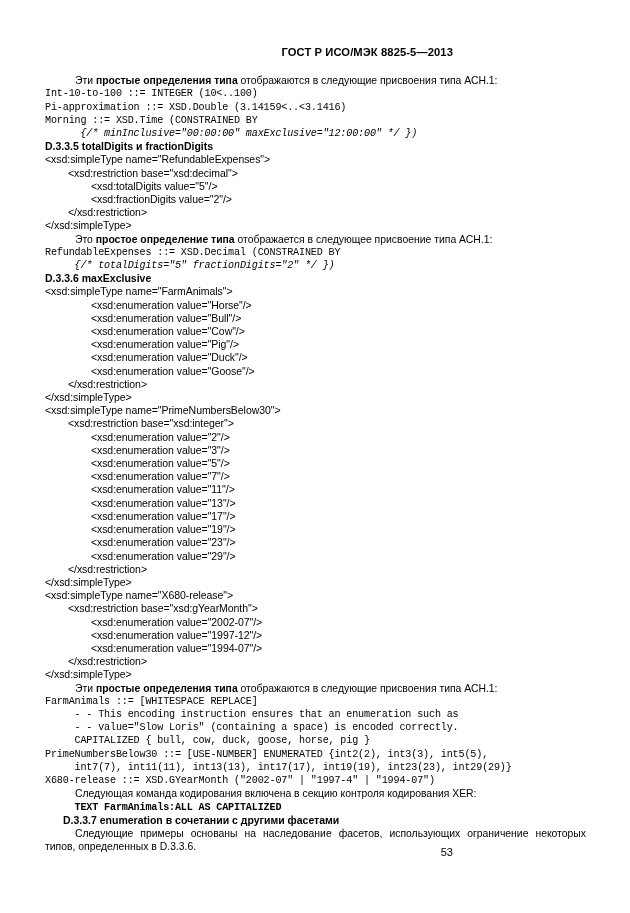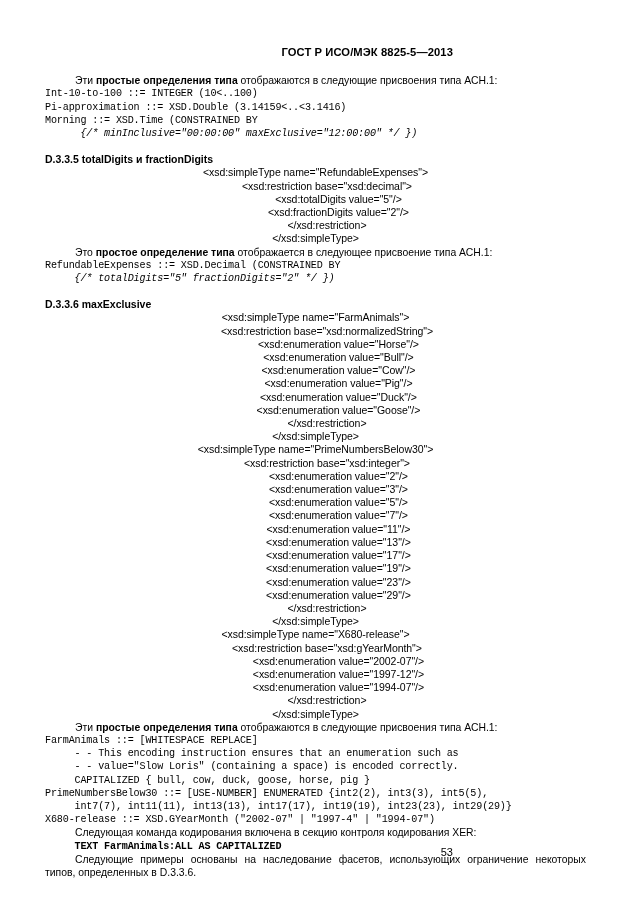--- a/index.html
+++ b/index.html
@@ -53,41 +53,39 @@
   }
   .para b { font-weight: bold; }
 
   
   .xsd {
     font-family: "Liberation Sans", sans-serif;
     font-size: 10.5px;
     line-height: 13.2px;
     white-space: pre;
     letter-spacing: -0.05px;
-    text-align: center;
   }
   
   .asn {
     font-family: "Liberation Mono", "DejaVu Sans Mono", monospace;
     font-size: 10.1px;
     line-height: 13.2px;
     white-space: pre;
     letter-spacing: -0.15px;
   }
   .asn.i { font-style: italic; }
   .asn.b { font-weight: bold; }
 
   
   .heading {
     font-family: "Liberation Sans", sans-serif;
     font-size: 10.5px;
     font-weight: bold;
     line-height: 13.2px;
     white-space: pre;
-    margin-top: 13px;
   }
   .pageno {
     position: absolute;
     right: 45px;
     bottom: 55px;
     font-family: Liberation Sans, sans-serif;
     font-size: 11px;
   }
 </style>
 </head>
@@ -108,21 +106,20 @@
       <div class="xsd">        &lt;xsd:restriction base="xsd:decimal"&gt;</div>
       <div class="xsd">                &lt;xsd:totalDigits value="5"/&gt;</div>
       <div class="xsd">                &lt;xsd:fractionDigits value="2"/&gt;</div>
       <div class="xsd">        &lt;/xsd:restriction&gt;</div>
       <div class="xsd">&lt;/xsd:simpleType&gt;</div>
       <p class="para indent"><span>Это </span><b>простое определение типа</b><span> отображается в следующее присвоение типа АСН.1:</span></p>
       <div class="asn">RefundableExpenses ::= XSD.Decimal (CONSTRAINED BY</div>
       <div class="asn i">     {/* totalDigits="5" fractionDigits="2" */ })</div>
       <div class="heading">D.3.3.6 maxExclusive</div>
       <div class="xsd">&lt;xsd:simpleType name="FarmAnimals"&gt;</div>
-      <div class="xsd">        &lt;xsd:restriction base="xsd:normalizedString"&gt;</div>
       <div class="xsd">                &lt;xsd:enumeration value="Horse"/&gt;</div>
       <div class="xsd">                &lt;xsd:enumeration value="Bull"/&gt;</div>
       <div class="xsd">                &lt;xsd:enumeration value="Cow"/&gt;</div>
       <div class="xsd">                &lt;xsd:enumeration value="Pig"/&gt;</div>
       <div class="xsd">                &lt;xsd:enumeration value="Duck"/&gt;</div>
       <div class="xsd">                &lt;xsd:enumeration value="Goose"/&gt;</div>
       <div class="xsd">        &lt;/xsd:restriction&gt;</div>
       <div class="xsd">&lt;/xsd:simpleType&gt;</div>
       <div class="xsd">&lt;xsd:simpleType name="PrimeNumbersBelow30"&gt;</div>
       <div class="xsd">        &lt;xsd:restriction base="xsd:integer"&gt;</div>
@@ -148,18 +145,19 @@
       <p class="para indent"><span>Эти </span><b>простые определения типа</b><span> отображаются в следующие присвоения типа АСН.1:</span></p>
       <div class="asn">FarmAnimals ::= [WHITESPACE REPLACE]</div>
       <div class="asn">     - - This encoding instruction ensures that an enumeration such as</div>
       <div class="asn">     - - value="Slow Loris" (containing a space) is encoded correctly.</div>
       <div class="asn">     CAPITALIZED { bull, cow, duck, goose, horse, pig }</div>
       <div class="asn">PrimeNumbersBelow30 ::= [USE-NUMBER] ENUMERATED {int2(2), int3(3), int5(5),</div>
       <div class="asn">     int7(7), int11(11), int13(13), int17(17), int19(19), int23(23), int29(29)}</div>
       <div class="asn">X680-release ::= XSD.GYearMonth ("2002-07" | "1997-4" | "1994-07")</div>
       <p class="para indent"><span>Следующая команда кодирования включена в секцию контроля кодирования XER:</span></p>
       <div class="asn b">     TEXT FarmAnimals:ALL AS CAPITALIZED</div>
+      <div class="heading" style="padding-left: 18px;">D.3.3.7 enumeration в сочетании с другими фасетами</div>
       <p class="para indent"><span>Следующие примеры основаны на наследование фасетов, использующих ограничение некоторых типов, определенных в D.3.3.6.</span></p>
     </div>
 
   <div class="pageno">53</div>
 
 </div>
 
 </body></html>

